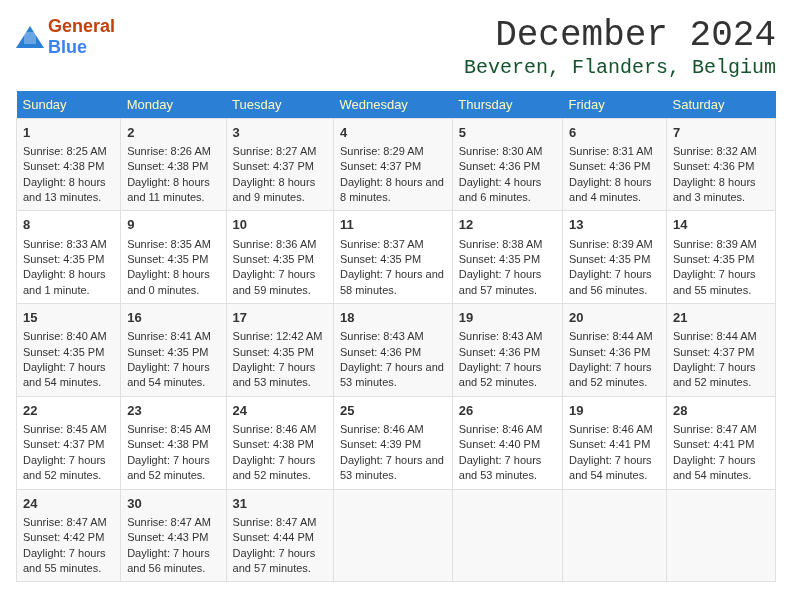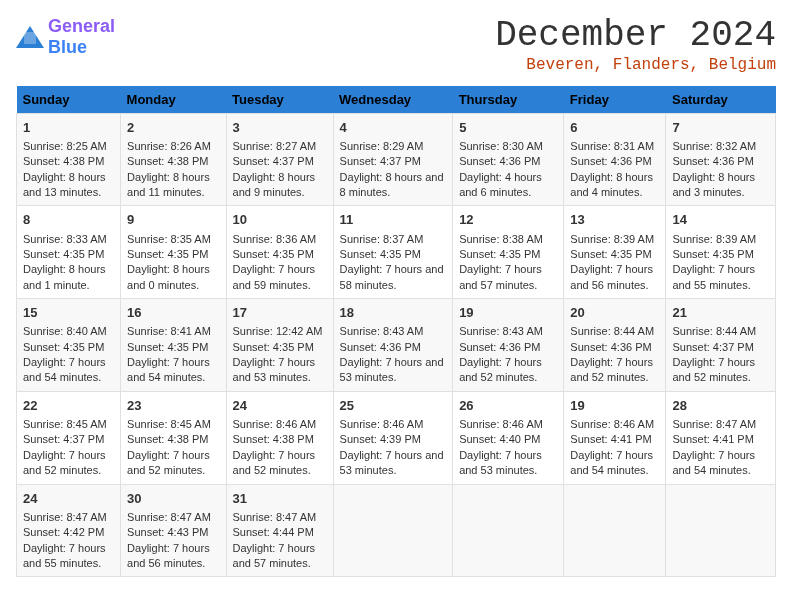--- a/index.html
+++ b/index.html
@@ -29,35 +29,35 @@
       text-align: right;
       font-family: Liberation Mono, monospace;
     }
     .main-title {
       font-size: 36px;
       font-weight: normal;
       color: #333;
       line-height: 1.1;
     }
     .subtitle {
-      font-size: 16px;
-      color: #c2410c;
+      font-size: 20px;
+      color: #14532d;
     }
     table {
       width: 100%;
       border-collapse: collapse;
       font-size: 11px;
     }
     thead tr th {
       background-color: #2b7fd4;
-      color: #000000;
+      color: #fef9c3;
       text-align: left;
       padding: 6px 6px;
       font-size: 13px;
-      font-weight: bold;
+      font-weight: normal;
     }
     tbody tr {
       background: #fff;
     }
     tbody tr:nth-child(odd) {
       background: #f8f8f8;
     }
     tbody tr td {
       vertical-align: top;
       padding: 5px 6px;
@@ -78,21 +78,21 @@
 </head>
 <body>
 
 <div class="header-area">
   <div class="logo">
     <svg class="logo-icon" viewBox="0 0 28 22" xmlns="http://www.w3.org/2000/svg">
       <polygon points="14,0 28,22 0,22" fill="#2b7fd4"></polygon>
       <polygon points="8,6 20,6 20,18 8,18" fill="#fff" opacity="0.3"></polygon>
     </svg>
     <div>
-      <span style="font-size:18px;font-weight:bold;color:#8b5cf6;">General</span><br>
+      <span style="font-size:18px;font-weight:bold;color:#c2410c;">General</span><br>
       <span style="font-size:18px;font-weight:bold;color:#3b82f6;">Blue</span>
     </div>
   </div>
   <div class="title-block">
     <div class="main-title">December 2024</div>
     <div class="subtitle">Beveren, Flanders, Belgium</div>
   </div>
 </div>
 
 <table>

